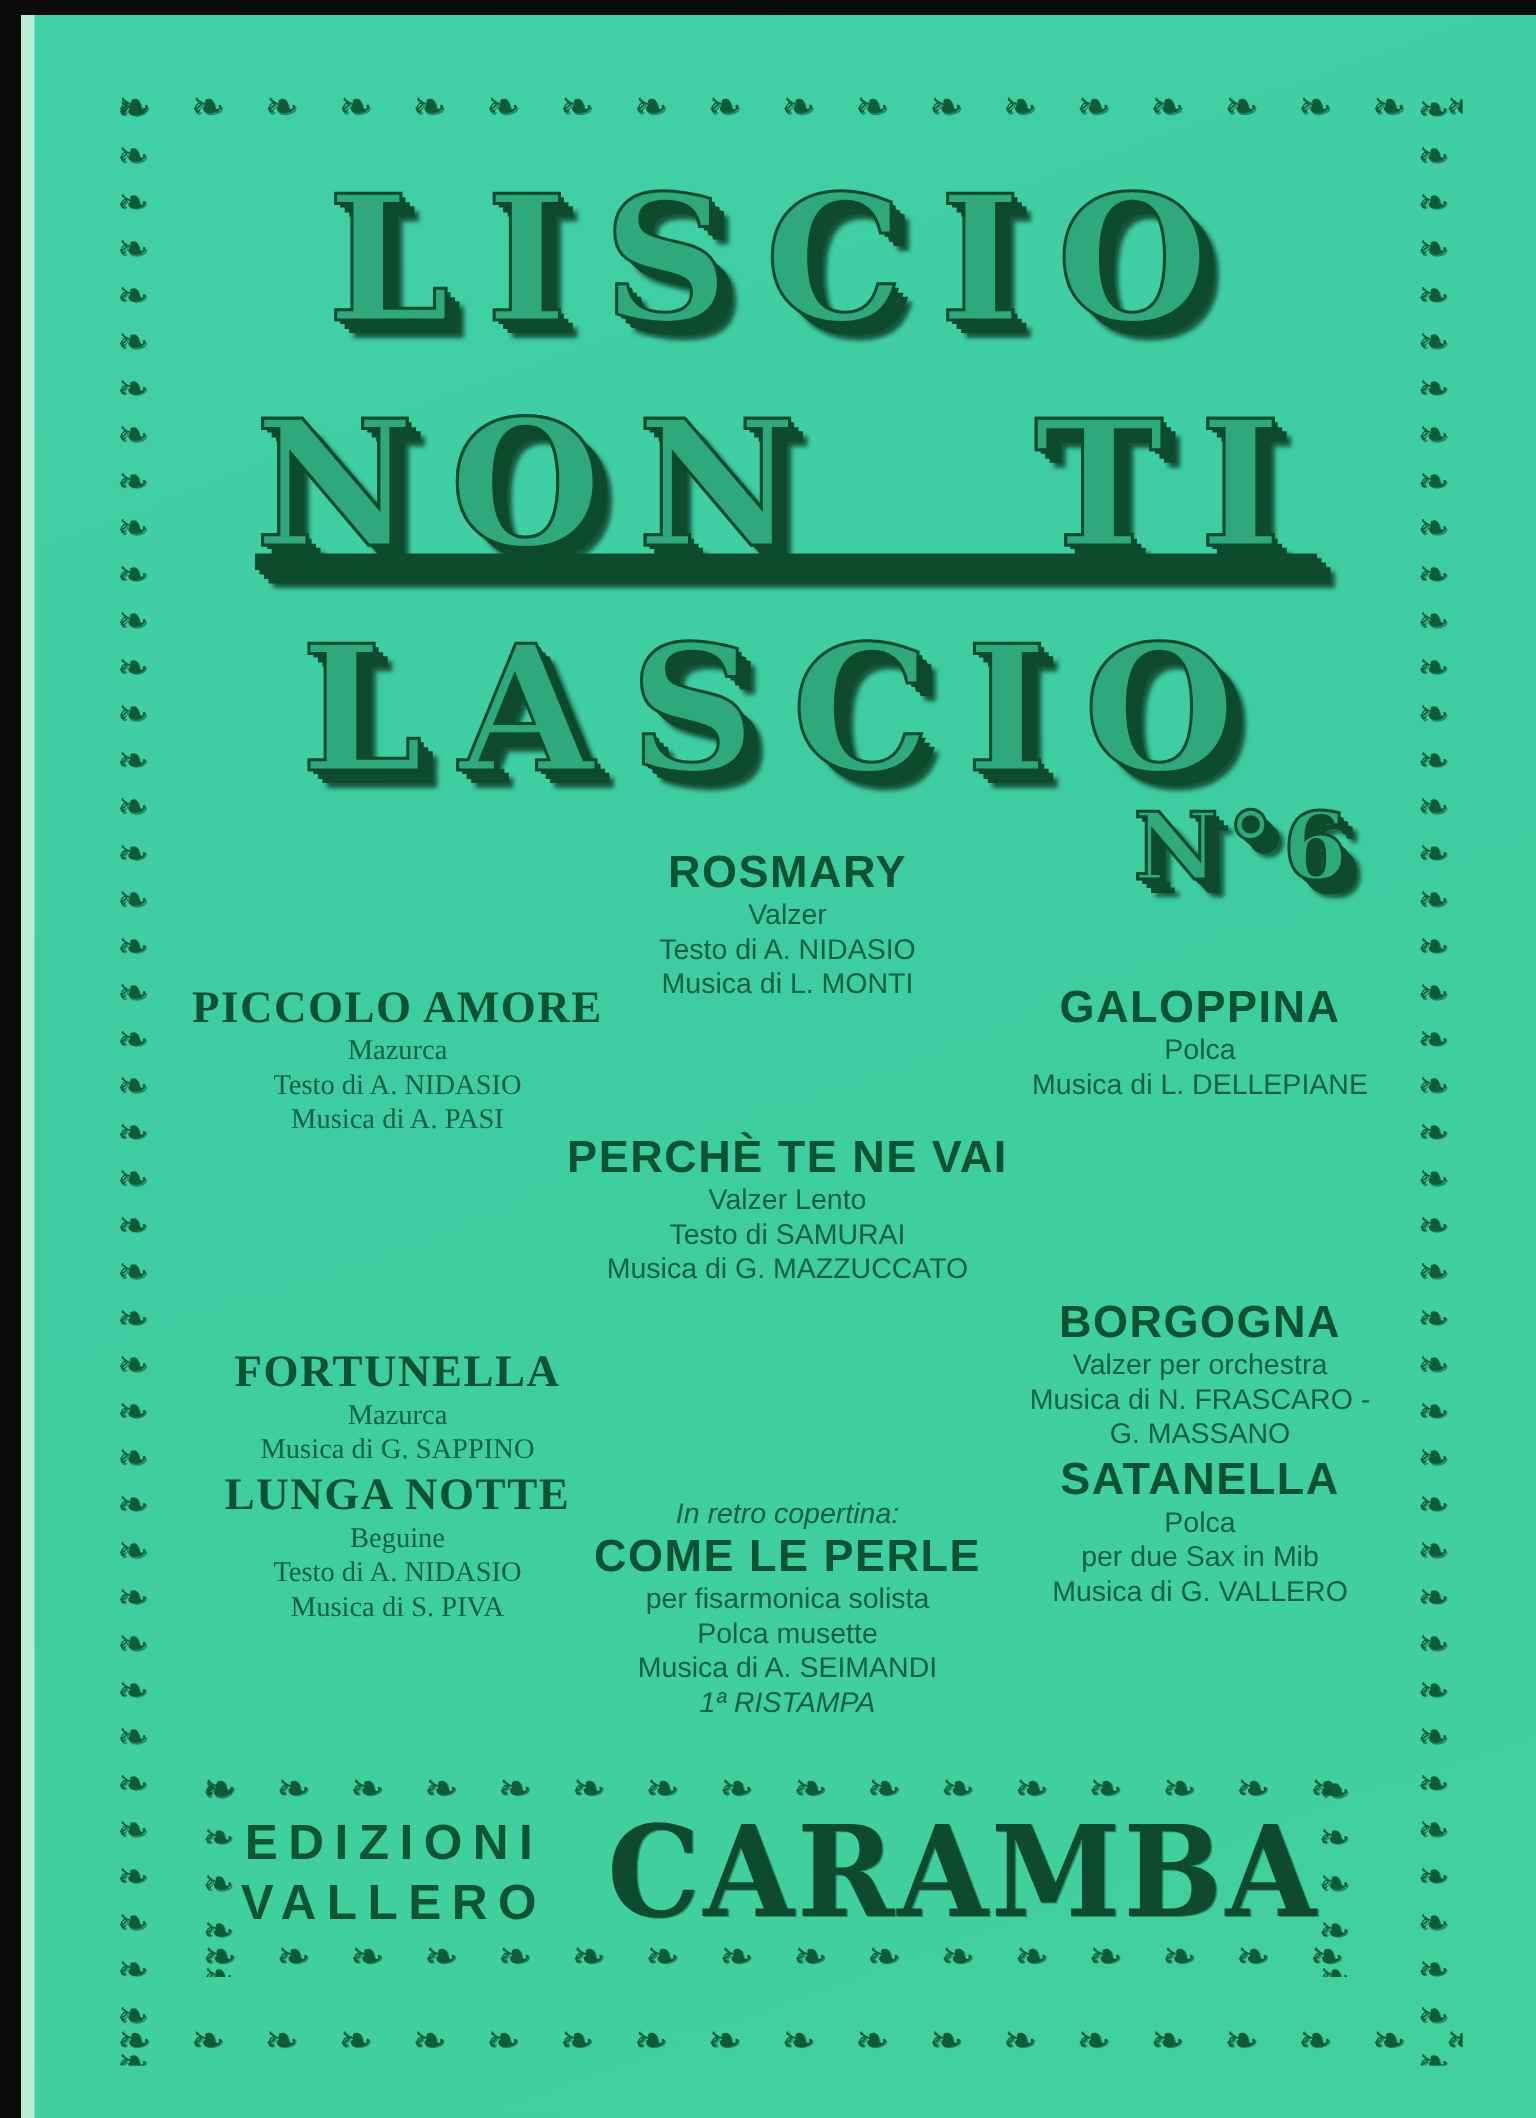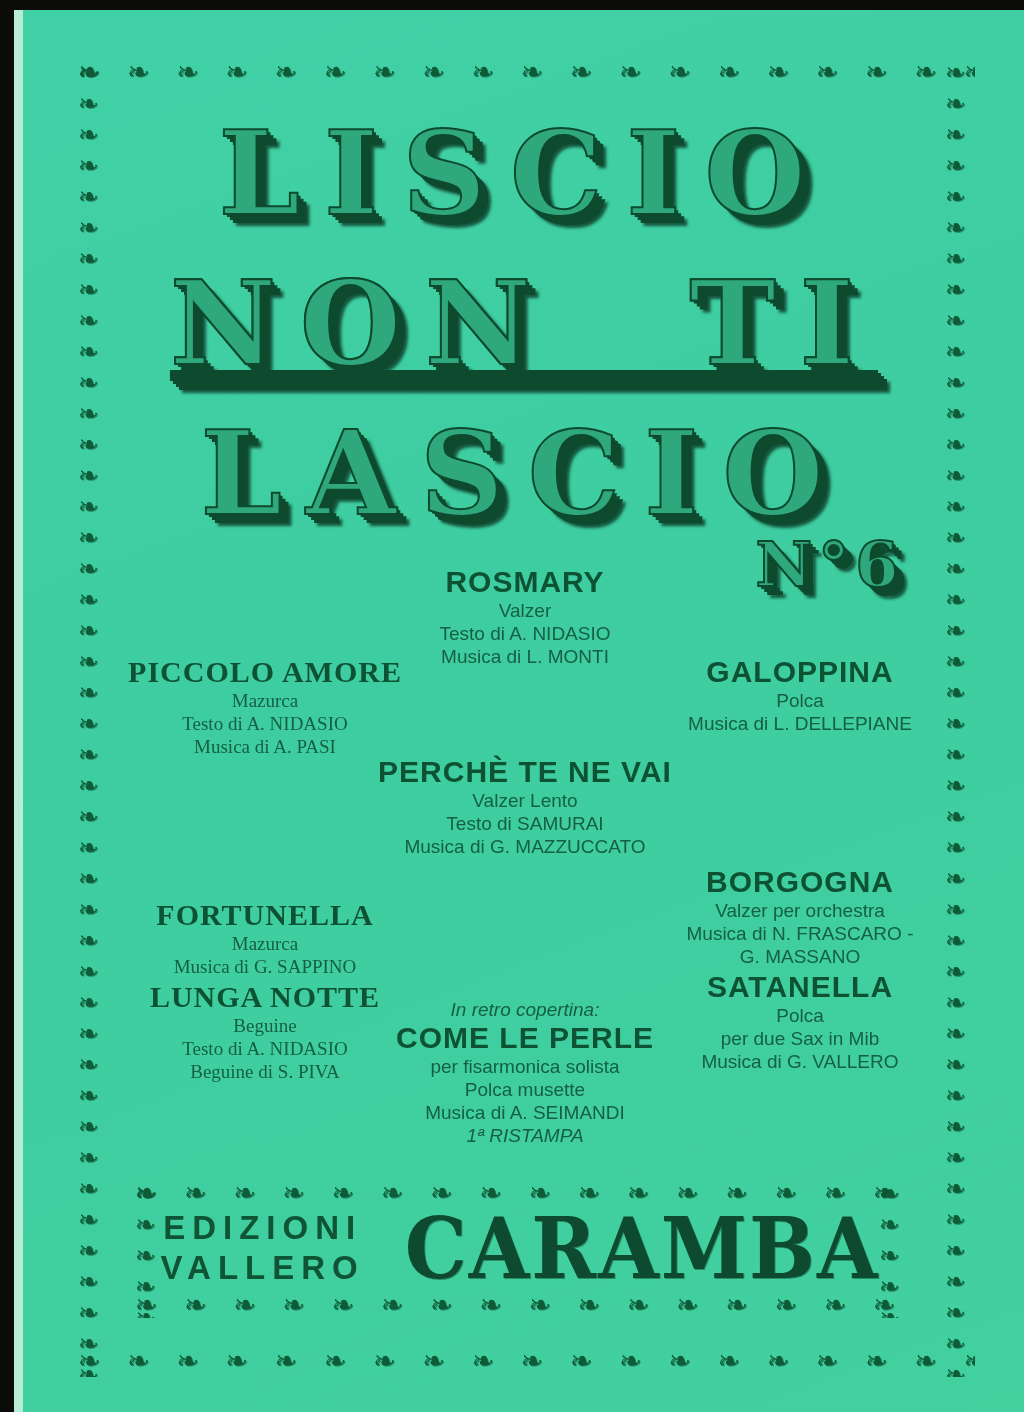--- a/index.html
+++ b/index.html
@@ -132,21 +132,21 @@
     <div class="t">BORGOGNA</div>
     <div class="s">Valzer per orchestra</div>
     <div class="s">Musica di N. FRASCARO -</div>
     <div class="s">G. MASSANO</div>
   </div>
 
   <div class="song col-l b-lunga">
     <div class="t">LUNGA NOTTE</div>
     <div class="s">Beguine</div>
     <div class="s">Testo di A. NIDASIO</div>
-    <div class="s">Beguine di S. PIVA</div>
+    <div class="s">Musica di S. PIVA</div>
   </div>
 
   <div class="song col-r b-satanella">
     <div class="t">SATANELLA</div>
     <div class="s">Polca</div>
     <div class="s">per due Sax in Mib</div>
     <div class="s">Musica di G. VALLERO</div>
   </div>
 
   <div class="song col-c b-come">

